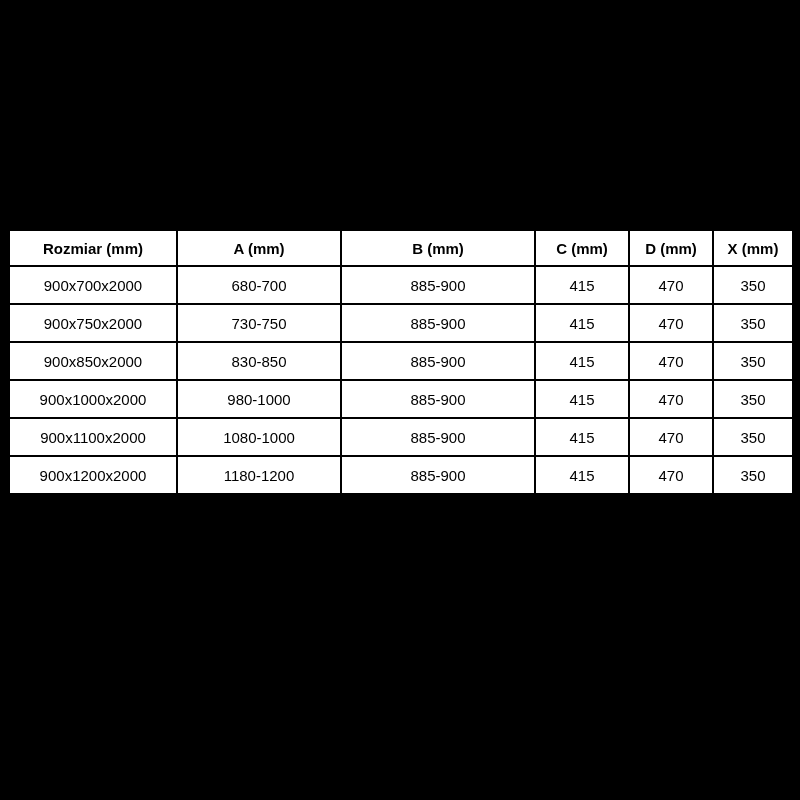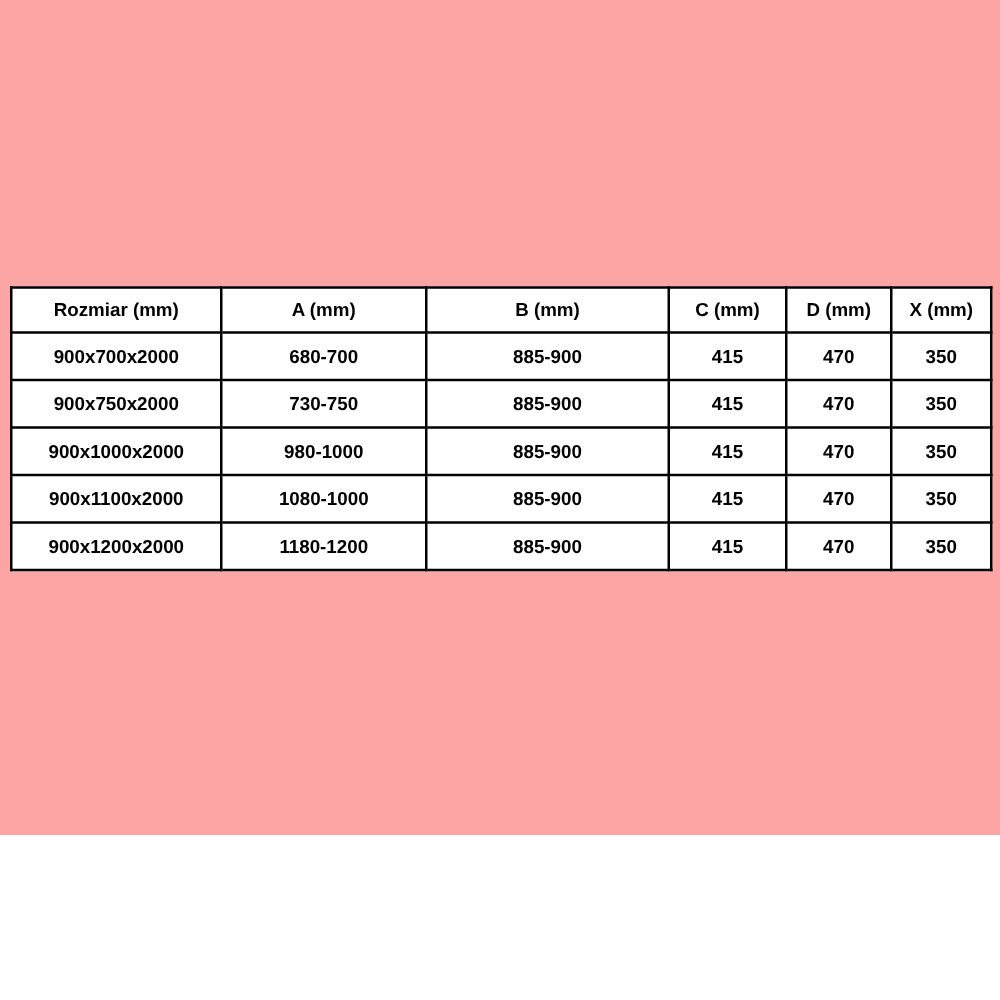--- a/index.html
+++ b/index.html
@@ -6,22 +6,22 @@
   html, body {
     width: 800px;
     height: 800px;
     background: #ffffff;
     font-family: "Liberation Sans", sans-serif;
     color: #000000;
   }
   .page {
     position: relative;
     width: 800px;
-    height: 668px;
-    background: #fca5a5;
+    height: 800px;
+    background: #000000;
     overflow: hidden;
   }
   table.spec-table {
     position: absolute;
     left: 8px;
     top: 229px;
     width: 784px;
     border-collapse: collapse;
     table-layout: fixed;
     background: #ffffff;
@@ -35,21 +35,21 @@
     line-height: 1;
     padding: 0;
     overflow: hidden;
     white-space: nowrap;
   }
   table.spec-table th {
     font-weight: bold;
     height: 36px;
   }
   table.spec-table td {
-    font-weight: bold;
+    font-weight: normal;
     height: 38px;
     border-radius: 10px;
   }
   col.c-rozmiar { width: 168px; }
   col.c-a { width: 164px; }
   col.c-b { width: 194px; }
   col.c-c { width: 94px; }
   col.c-d { width: 84px; }
   col.c-x { width: 80px; }
 </style>
@@ -87,20 +87,28 @@
       </tr>
       <tr>
         <td>900x750x2000</td>
         <td>730-750</td>
         <td>885-900</td>
         <td>415</td>
         <td>470</td>
         <td>350</td>
       </tr>
       <tr>
+        <td>900x850x2000</td>
+        <td>830-850</td>
+        <td>885-900</td>
+        <td>415</td>
+        <td>470</td>
+        <td>350</td>
+      </tr>
+      <tr>
         <td>900x1000x2000</td>
         <td>980-1000</td>
         <td>885-900</td>
         <td>415</td>
         <td>470</td>
         <td>350</td>
       </tr>
       <tr>
         <td>900x1100x2000</td>
         <td>1080-1000</td>

